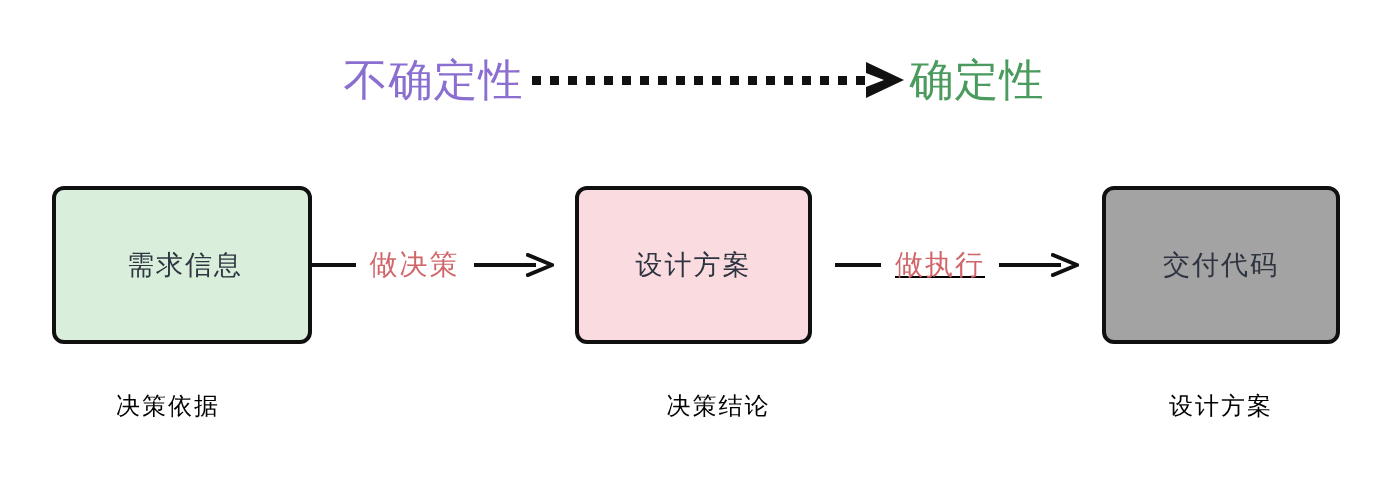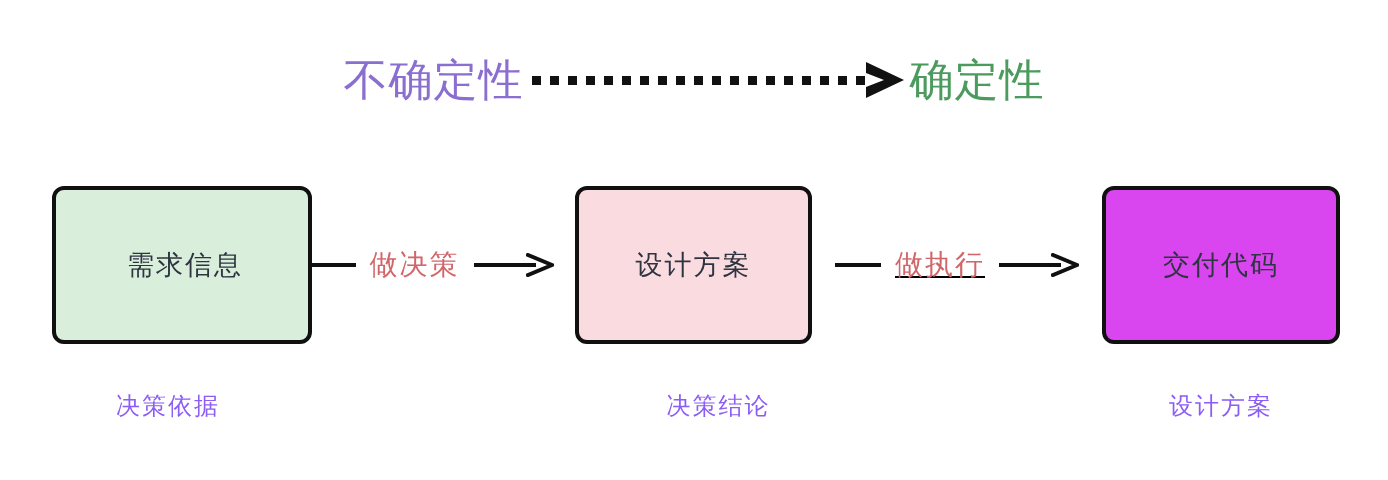--- a/index.html
+++ b/index.html
@@ -88,21 +88,21 @@
   }
   .node-label {
     font-size: 27px;
     color: #2e3440;
     letter-spacing: 2px;
     white-space: nowrap;
   }
 
   #node-1 { left: 52px;   width: 260px; background: #d9efdc; padding-left: 6px; }
   #node-2 { left: 575px;  width: 237px; background: #fadce0; }
-  #node-3 { left: 1102px; width: 238px; background: #d946ef; }
+  #node-3 { left: 1102px; width: 238px; background: #a3a3a3; }
 
   
   .connector {
     position: absolute;
     top: 49px;
     height: 60px;
     display: flex;
     align-items: center;
     justify-content: center;
     gap: 14px;
@@ -151,21 +151,21 @@
     left: 0;
     top: 390px;
     width: 1388px;
     height: 44px;
   }
   .caption {
     position: absolute;
     top: 0;
     text-align: center;
     font-size: 24px;
-    color: #8b5cf6;
+    color: #000000;
     letter-spacing: 2px;
     white-space: nowrap;
   }
   #caption-1 { left: 48px;   width: 240px; }
   #caption-2 { left: 600px;  width: 237px; }
   #caption-3 { left: 1102px; width: 238px; }
 </style>
 </head>
 <body>
 

